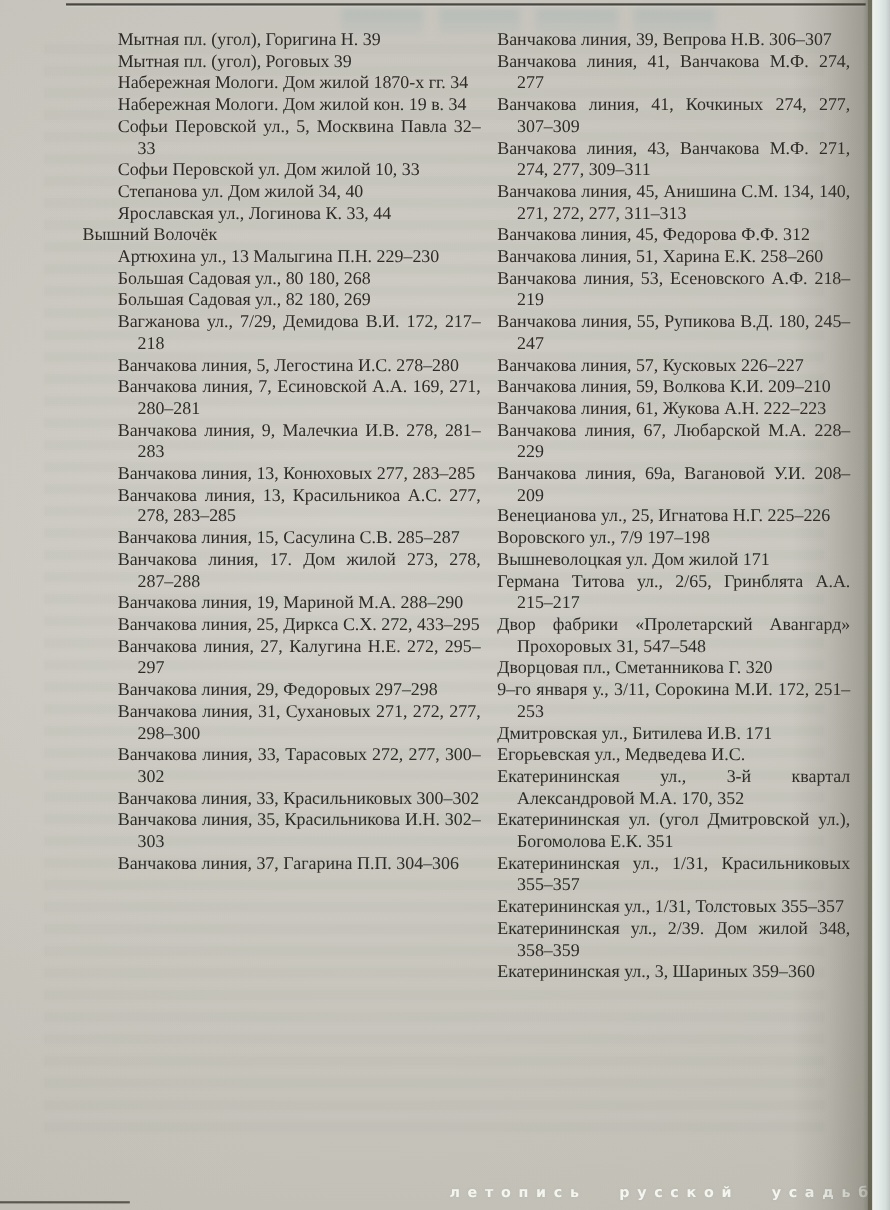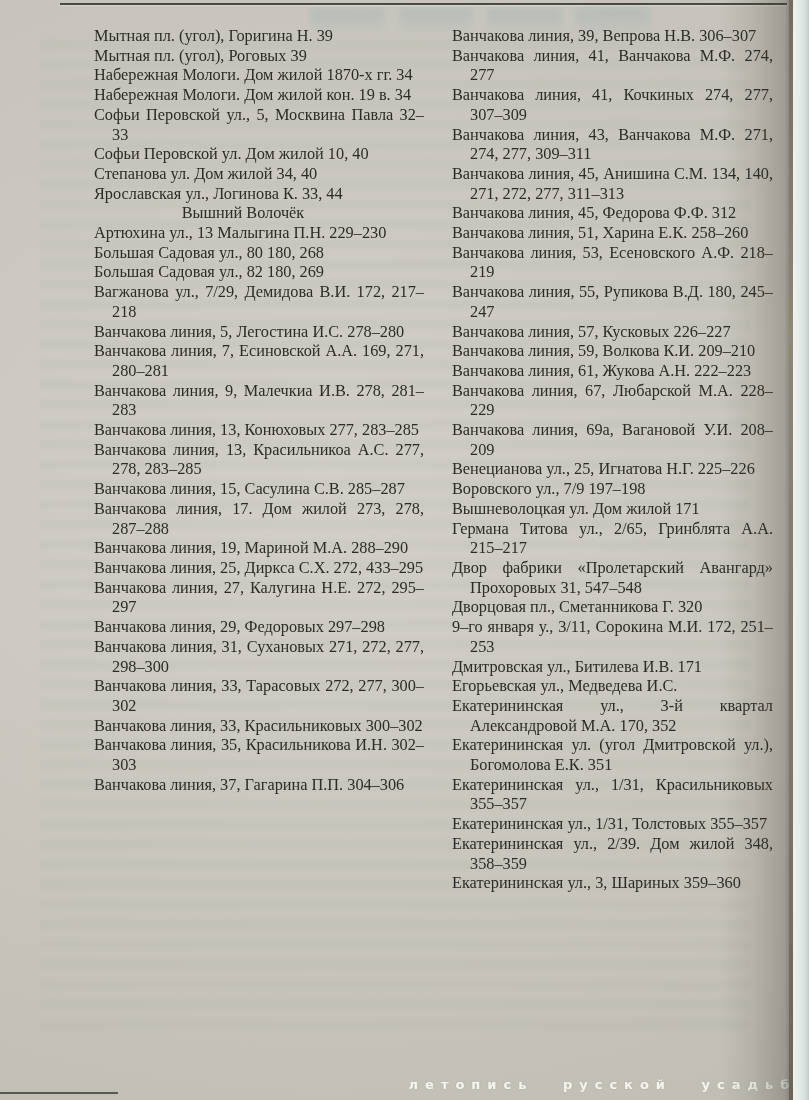--- a/index.html
+++ b/index.html
@@ -51,24 +51,24 @@
   .page-edge-strip{
     position:absolute;top:0;bottom:0;right:0;width:16px;
     background:linear-gradient(90deg,#eef2ef 0%,#e3eae8 40%,#d6dfdd 75%,#c3cac7 100%);
   }
   
   .col{
     position:absolute;top:26px;
     font-size:16.3px;line-height:19.7px;color:#2d2b27;
     text-align:justify;
   }
-  .col-left{left:94px;width:330px;}
+  .col-left{left:107px;width:330px;}
   .col-right{left:452px;width:321px;}
   .entry{padding-left:18px;text-indent:-18px;}
-  .heading{margin-left:-32px;padding-left:0;text-indent:0;text-align:center;}
+  .heading{margin-left:-32px;padding-left:0;text-indent:0;text-align:left;}
   
   .watermark{
     position:absolute;bottom:8px;right:-6px;white-space:nowrap;
     font-family:"DejaVu Sans","Liberation Sans",sans-serif;
     font-size:13px;font-weight:bold;letter-spacing:7px;word-spacing:18px;
     color:rgba(246,247,241,0.92);text-shadow:0 0 2px rgba(170,175,165,0.6);
   }
 </style>
 </head>
 <body>
@@ -82,21 +82,21 @@
       <span></span>
   </div>
   <div class="top-rule"></div>
 
   <div class="col col-left" id="col-left" style="color: rgb(45, 43, 39);">
       <div class="entry">Мытная пл. (угол), Горигина Н. 39</div>
       <div class="entry">Мытная пл. (угол), Роговых 39</div>
       <div class="entry">Набережная Мологи. Дом жилой 1870-х гг. 34</div>
       <div class="entry">Набережная Мологи. Дом жилой кон. 19 в. 34</div>
       <div class="entry">Софьи Перовской ул., 5, Москвина Павла 32–33</div>
-      <div class="entry">Софьи Перовской ул. Дом жилой 10, 40</div>
+      <div class="entry">Софьи Перовской ул. Дом жилой 10, 33</div>
       <div class="entry">Степанова ул. Дом жилой 34, 40</div>
       <div class="entry">Ярославская ул., Логинова К. 33, 44</div>
       <div class="heading">Вышний Волочёк</div>
       <div class="entry">Артюхина ул., 13 Малыгина П.Н. 229–230</div>
       <div class="entry">Большая Садовая ул., 80 180, 268</div>
       <div class="entry">Большая Садовая ул., 82 180, 269</div>
       <div class="entry">Вагжанова ул., 7/29, Демидова В.И. 172, 217–218</div>
       <div class="entry">Ванчакова линия, 5, Легостина И.С. 278–280</div>
       <div class="entry">Ванчакова линия, 7, Есиновской А.А. 169, 271, 280–281</div>
       <div class="entry">Ванчакова линия, 9, Малечкиа И.В. 278, 281–283</div>

